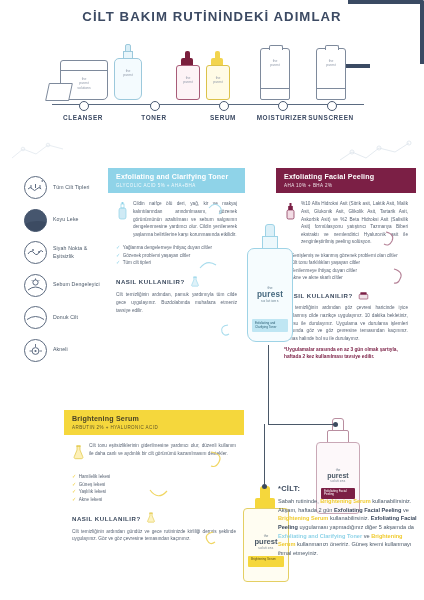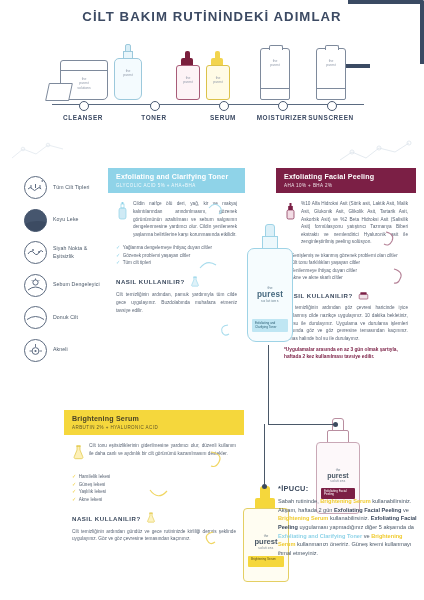--- a/index.html
+++ b/index.html
@@ -471,21 +471,21 @@
     </div>
   </div>
 
   <div class="conn" style="left:268px;top:345px;width:1.2px;height:80px;"></div>
   <div class="conn" style="left:268px;top:424px;width:68px;height:1.2px;"></div>
   <div class="conn-dot" style="left:333px;top:421.5px;"></div>
   <div class="conn" style="left:264px;top:424px;width:1.2px;height:62px;"></div>
   <div class="conn-dot" style="left:262px;top:484px;"></div>
 
   <div class="tipbox">
-    <div class="tip-title">*İPUCU:</div>
+    <div class="tip-title">*CİLT:</div>
     <div class="tip-text">
       <span>Sabah rutininde, </span><span class="hl-y">Brightening Serum</span><span> kullanabilirsiniz.</span>
       <span>Akşam, haftada 2 gün </span><span class="hl-d">Exfoliating Facial Peeling</span><span> ve </span><span class="hl-y">Brightening Serum</span><span> kullanabilirsiniz.</span>
       <span class="hl-d">Exfoliating Facial Peeling</span><span> uygulaması yapmadığınız diğer 5 akşamda da </span><span class="hl-t">Exfoliating and Clarifying Toner</span><span> ve </span><span class="hl-y">Brightening Serum</span><span> kullanmanızı öneririz. Güneş kremi kullanmayı ihmal etmeyiniz.</span>
     </div>
   </div>
 
   <svg class="squig" style="left:206px;top:200px;" width="22" height="22" viewBox="0 0 22 22">
       <path d="M3 8 q6-7 11-1 q3 4-1 7" fill="none" stroke="#a8dced" stroke-width="1.1"></path>
     </svg>

